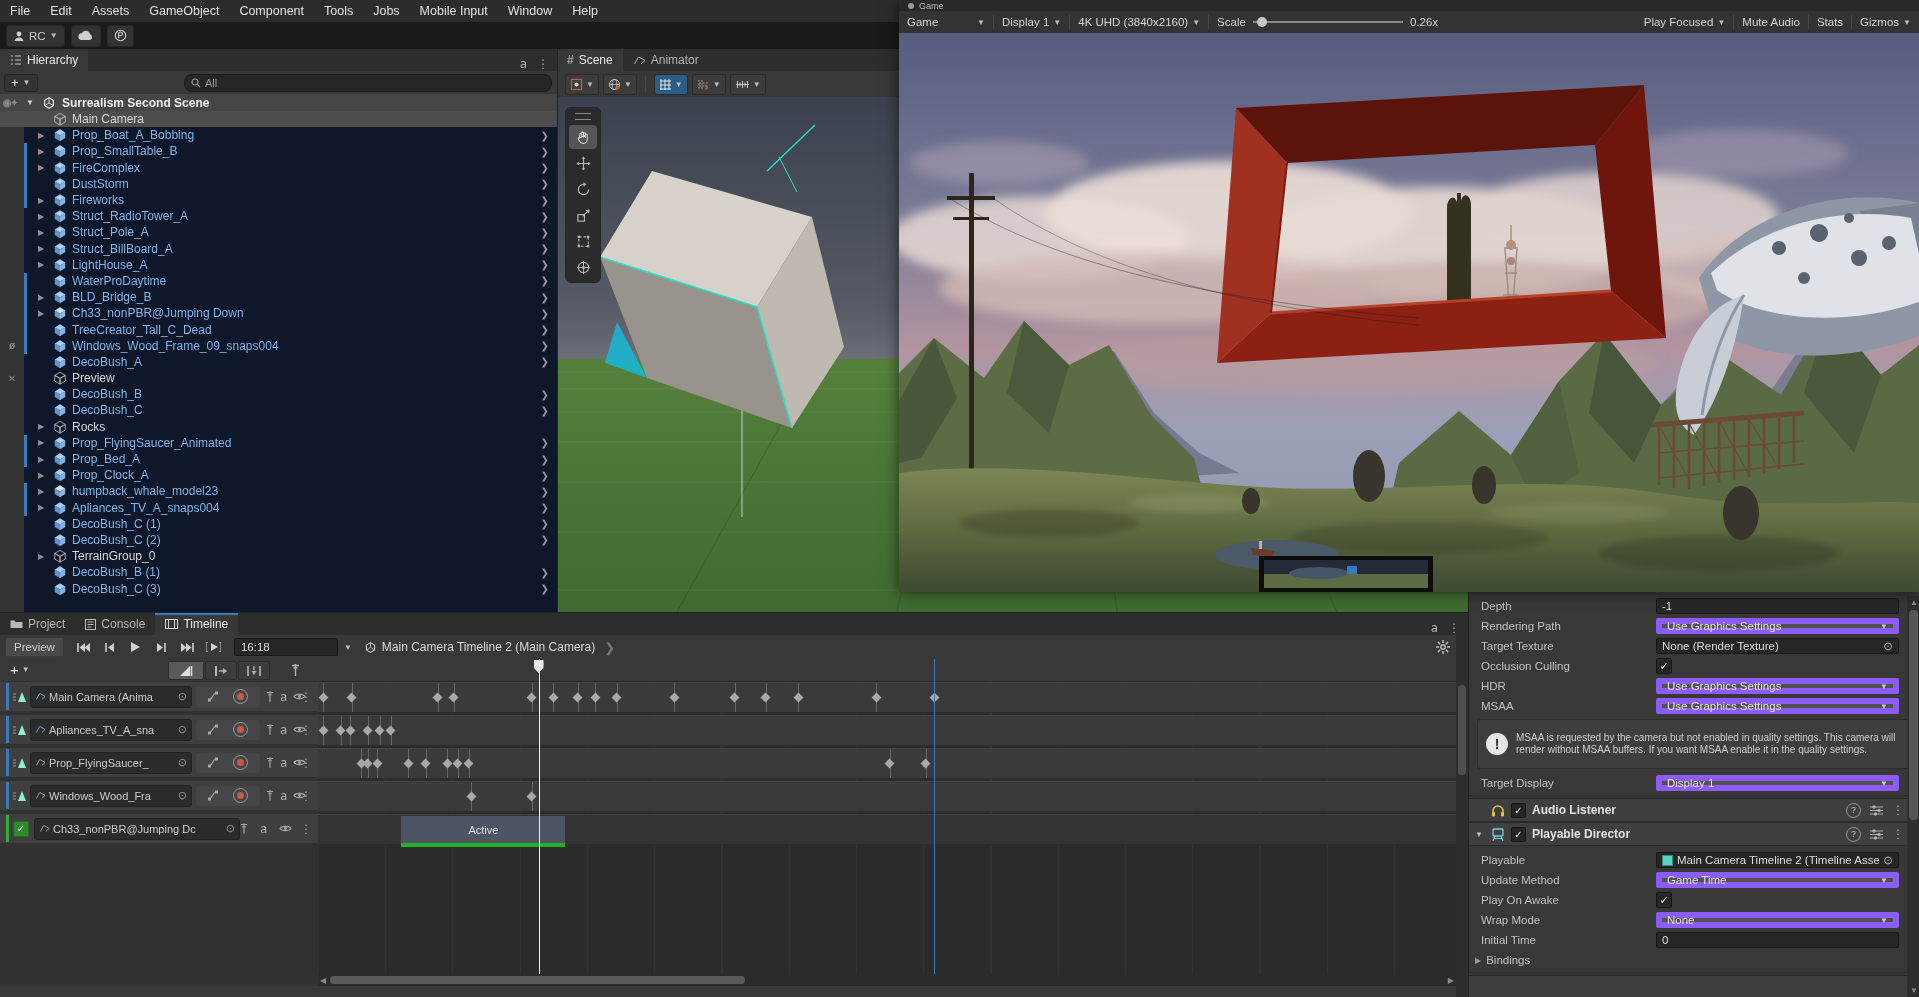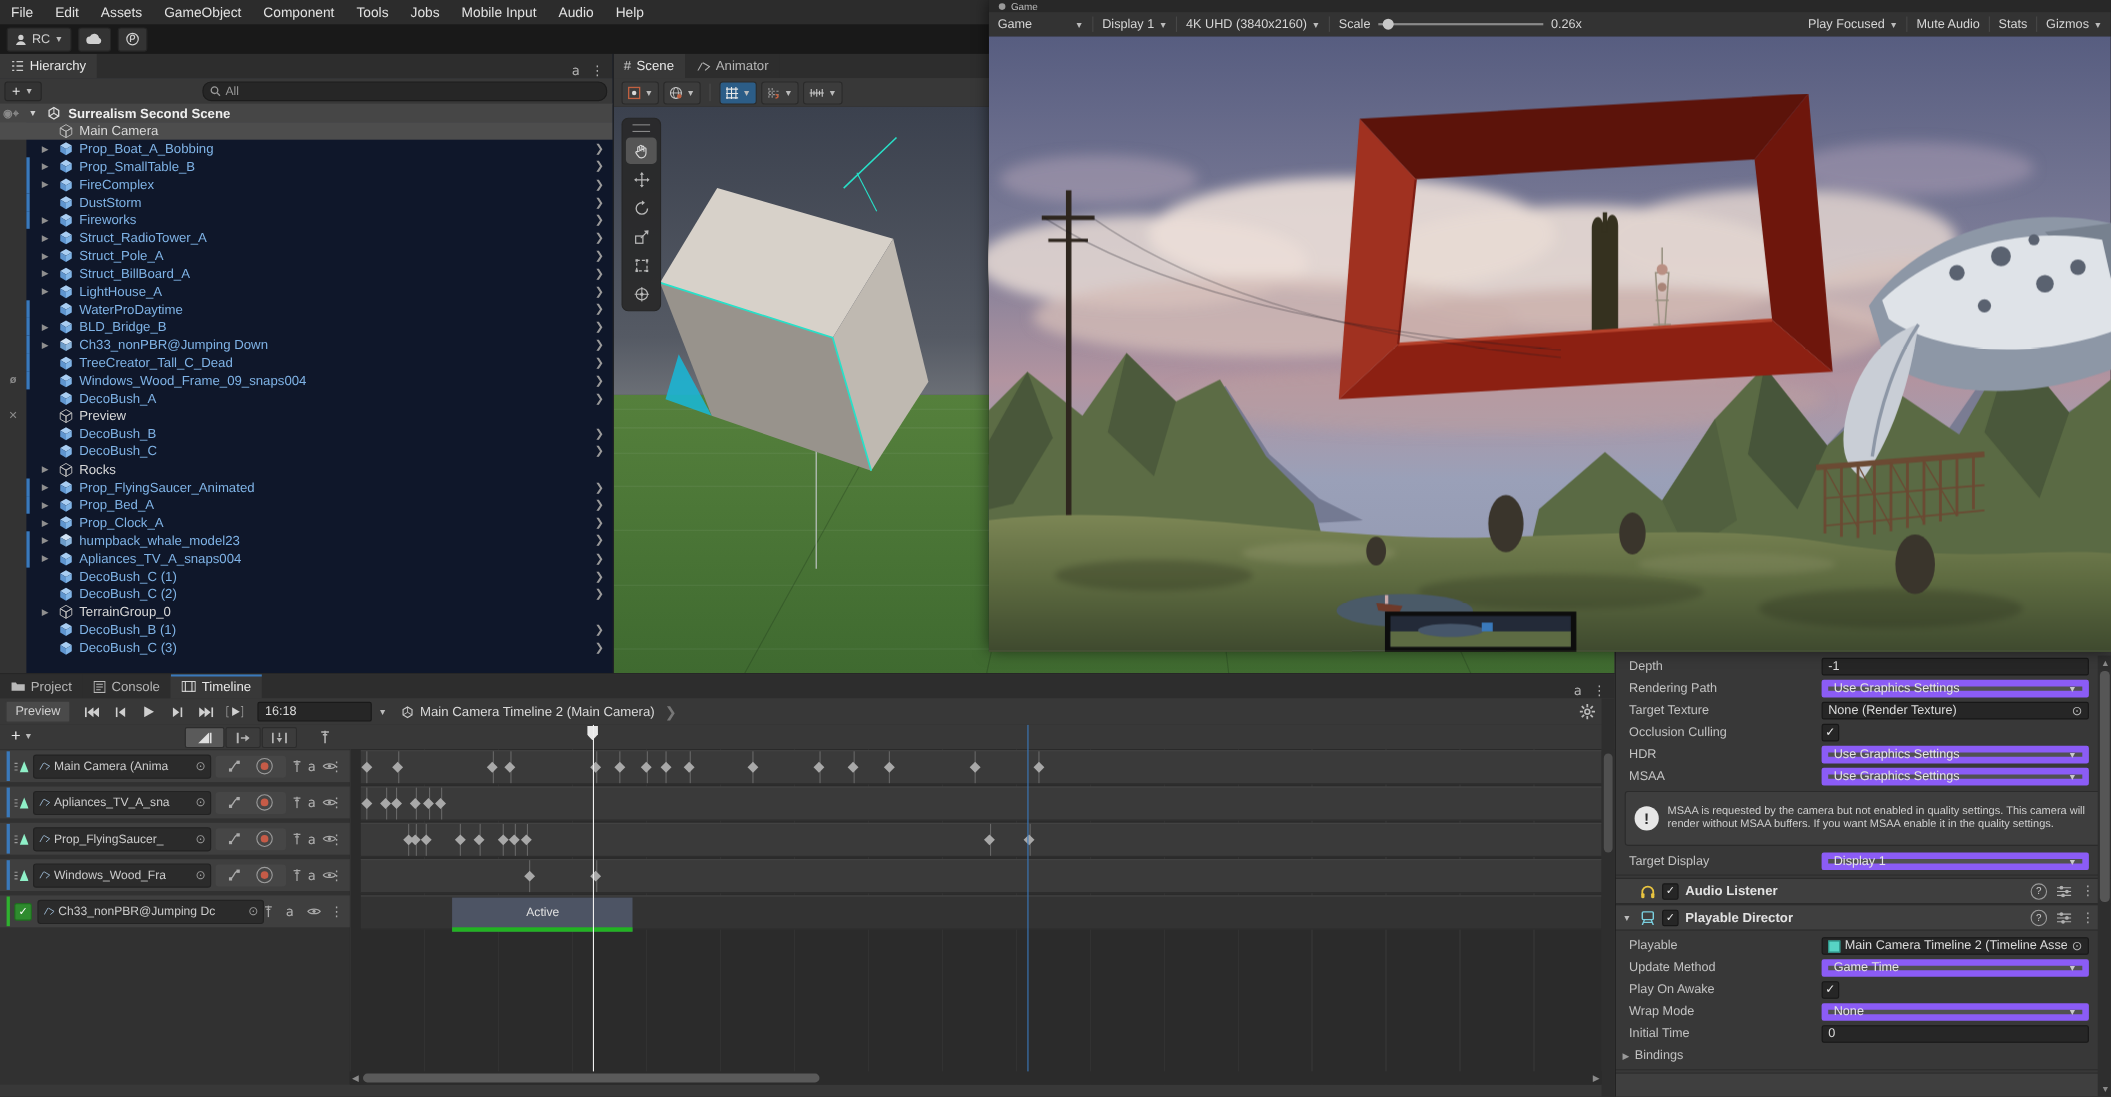--- a/index.html
+++ b/index.html
@@ -92,21 +92,21 @@
   .kind-animation .tfield{width:152px;} .kind-clip .tfield{width:196px;left:34px;}
   .tpick{color:#999;margin-left:auto;}
   .ttype{position:absolute;left:13px;} 
   .tcheck{position:absolute;left:13px;width:14px;height:14px;background:#2e8b2e;border:1px solid #1f6b1f;border-radius:2px;color:#fff;font-size:10px;display:flex;align-items:center;justify-content:center;}
   .tgrp{position:absolute;left:196px;width:64px;height:20px;background:#464646;border-radius:3px;display:flex;align-items:center;justify-content:space-evenly;}
   .recbtn{width:13px;height:13px;border-radius:50%;border:1.5px solid #9a9a9a;display:flex;align-items:center;justify-content:center;}
   .recdot{width:7px;height:7px;border-radius:50%;background:#c65b47;}
   .tgrp2{position:absolute;left:266px;width:40px;display:flex;align-items:center;justify-content:space-between;}
   .kind-clip .tgrp2{left:240px;width:52px;}
   .tkebab{position:absolute;right:6px;color:#aaa;}
-  .strip{position:absolute;left:328px;right:12px;height:29px;background:#3a3a3a;border-top:1px solid #444;border-bottom:1px solid #2d2d2d;}
+  .strip{position:absolute;left:318px;right:12px;height:29px;background:#3a3a3a;border-top:1px solid #444;border-bottom:1px solid #2d2d2d;}
   .kf{position:absolute;top:0;width:1px;height:29px;background:rgba(160,160,160,.45);}
   .kf::after{content:"";position:absolute;left:-3.5px;top:11px;width:7px;height:7px;background:#a8a8a8;transform:rotate(45deg);}
   .clip{position:absolute;top:1px;height:27px;background:#4d5464;border-bottom:4px solid #22b322;display:flex;align-items:center;justify-content:center;color:#e0e0e0;font-size:11px;}
   #playhead-line{position:absolute;width:1px;background:#f0f0f0;z-index:6;}
   #playhead-flag{position:absolute;width:10px;height:13px;background:#e8e8e8;clip-path:polygon(0 0,100% 0,100% 60%,50% 100%,0 60%);z-index:6;}
   #end-line{position:absolute;width:1px;background:#3a79bb;z-index:5;}
   #tl-hscroll{position:absolute;left:318px;bottom:0;right:12px;height:12px;background:#2b2b2b;}
   #tl-hthumb{position:absolute;left:12px;top:2px;width:415px;height:8px;background:#5a5a5a;border-radius:4px;}
   #tl-vscroll{position:absolute;right:0;top:22px;bottom:0;width:12px;background:#2e2e2e;}
   #tl-vthumb{position:absolute;right:2px;top:50px;width:8px;height:90px;background:#505050;border-radius:4px;}
@@ -148,21 +148,21 @@
   <div id="menubar" class="abs">
 
   <span class="mi">File</span>
       <span class="mi">Edit</span>
       <span class="mi">Assets</span>
       <span class="mi">GameObject</span>
       <span class="mi">Component</span>
       <span class="mi">Tools</span>
       <span class="mi">Jobs</span>
       <span class="mi">Mobile Input</span>
-      <span class="mi">Audio</span>
+      <span class="mi">Window</span>
       <span class="mi">Help</span>
     </div>
 
   <div id="toolbar2" class="abs">
     <div class="tbtn">
       <svg width="12" height="12" viewBox="0 0 12 12">
           <circle cx="6" cy="4" r="2.4" fill="#cfcfcf"></circle>
           <path d="M1.5 11c.6-2.6 2.4-3.6 4.5-3.6s3.9 1 4.5 3.6z" fill="#cfcfcf"></path>
         </svg>
       <span>RC</span>

